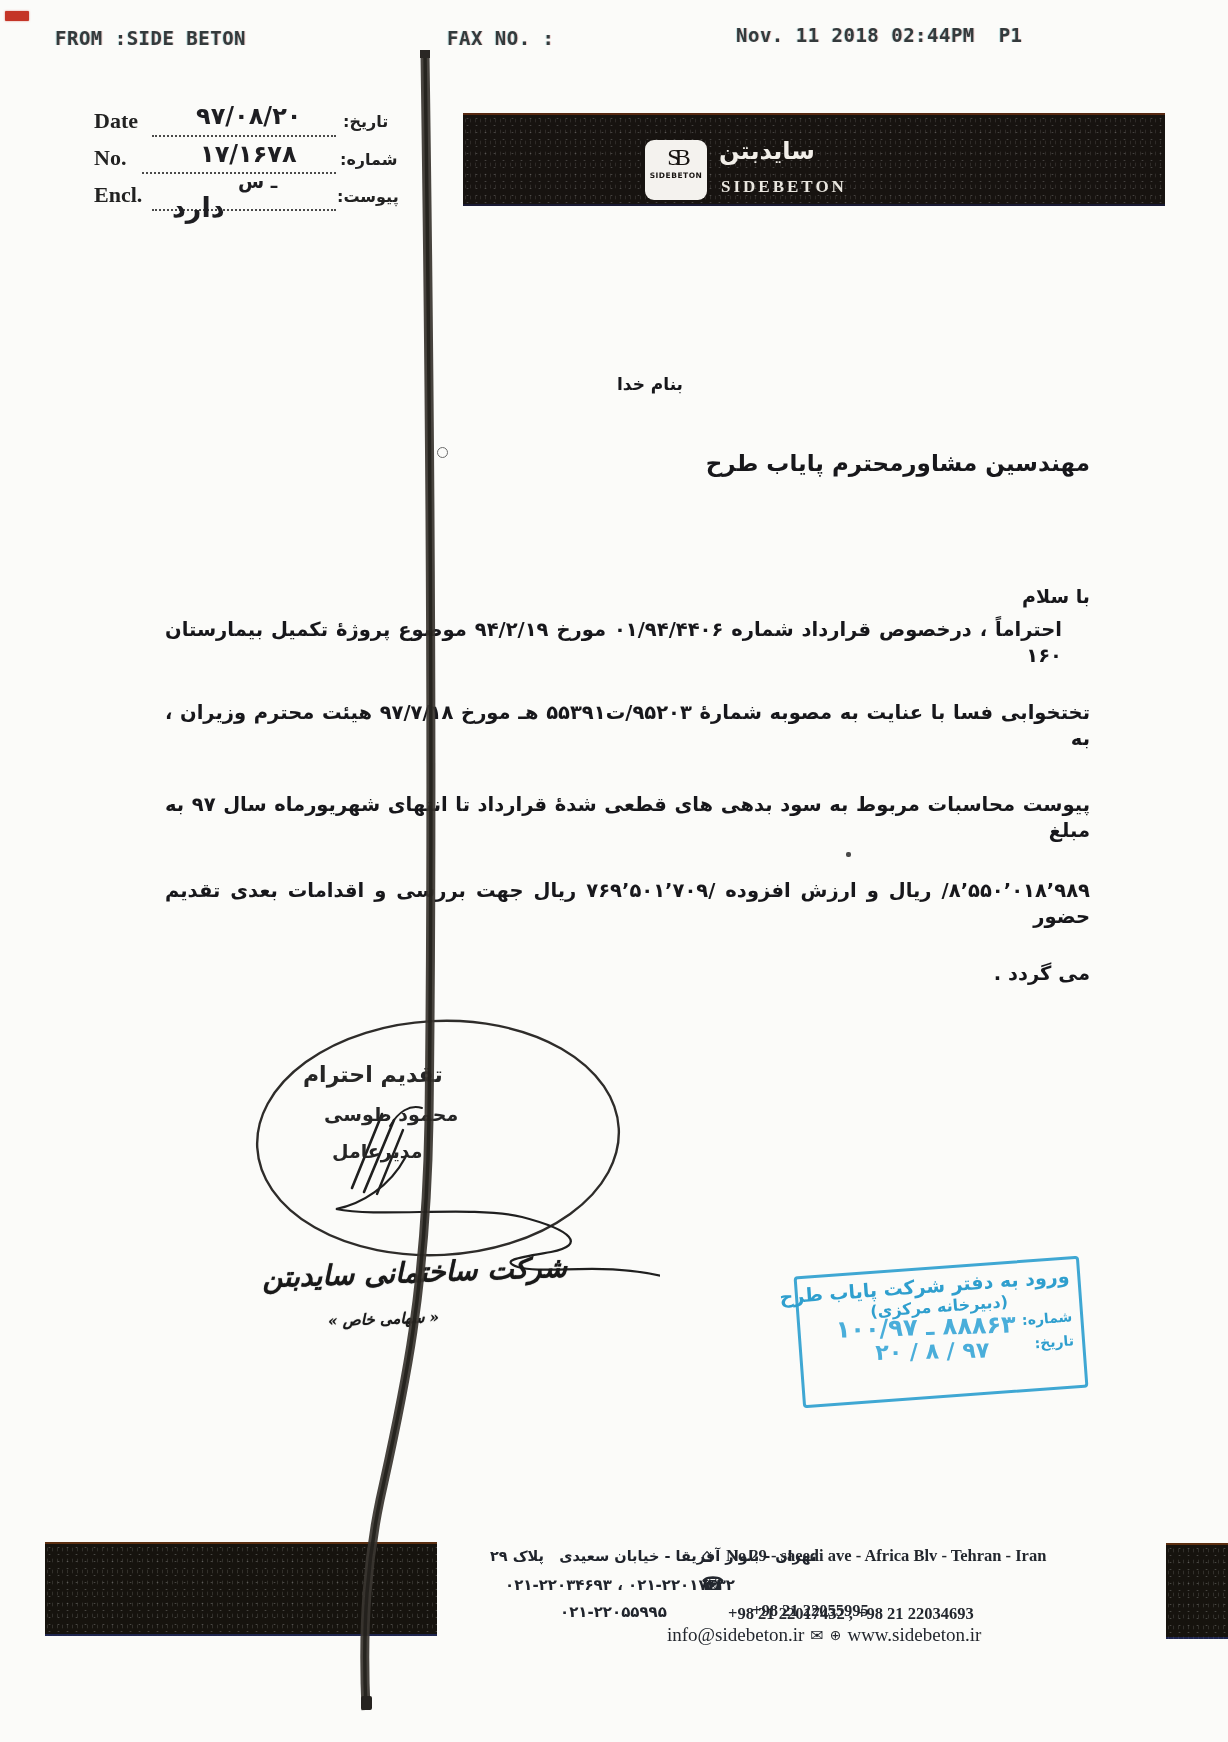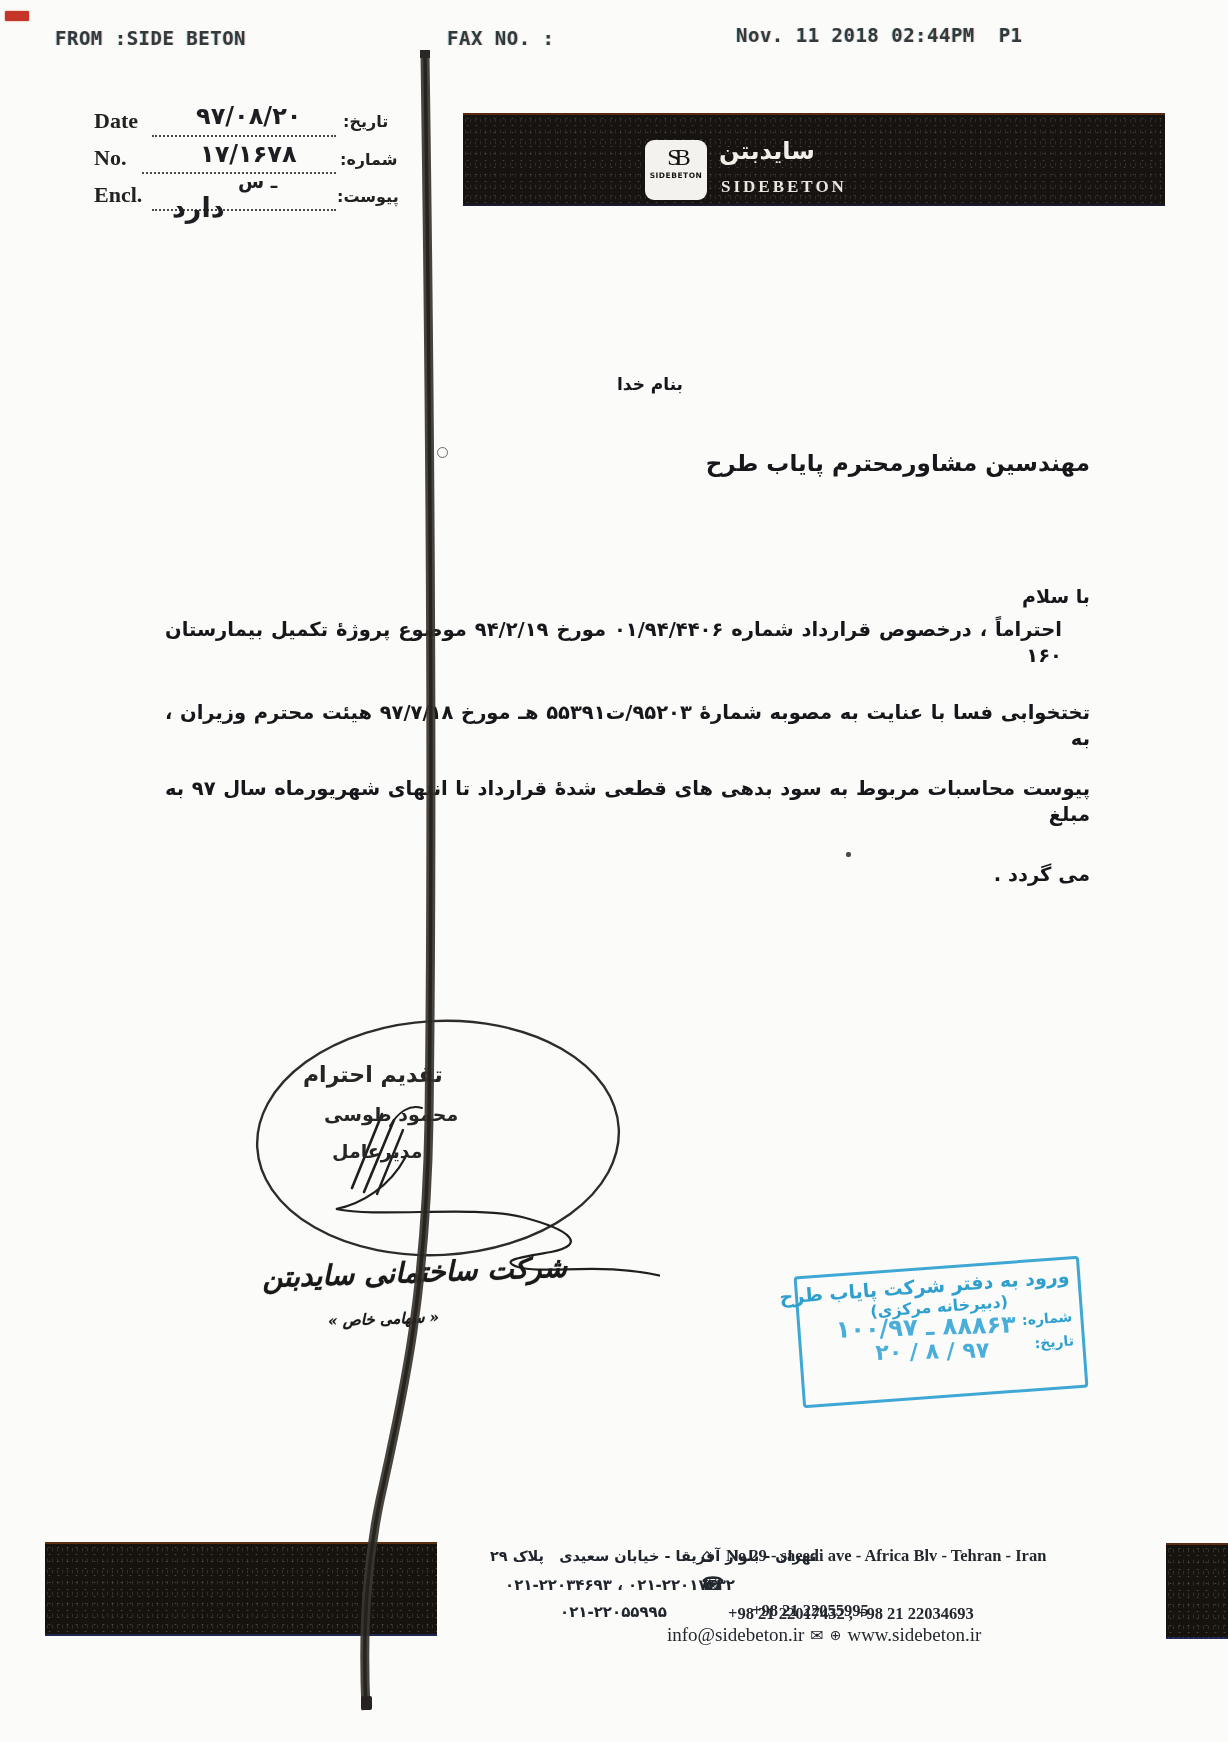--- a/index.html
+++ b/index.html
@@ -103,22 +103,23 @@
     <div class="abs logo-fa" style="left:256px;top:22px;">سایدبتن</div>
     <div class="abs logo-en" style="left:258px;top:62px;">SIDEBETON</div>
   </div>
 
   <div class="abs fa b" style="left:617px;top:374px;font-size:17px;">بنام خدا</div>
   <div class="abs fa b" style="right:138px;top:450px;font-size:23px;">مهندسین مشاورمحترم پایاب طرح</div>
   <div class="abs fa b" style="right:138px;top:585px;font-size:19px;">با سلام</div>
 
   <div class="abs" style="left:165px;top:617px;">
     <div class="bodyline" style="padding-right:28px;width:897px;margin-bottom:31px;">احتراماً ، درخصوص قرارداد شماره ۰۱/۹۴/۴۴۰۶ مورخ ۹۴/۲/۱۹ موضوع پروژهٔ تکمیل بیمارستان ۱۶۰</div>
-    <div class="bodyline" style="margin-bottom:24px;">تختخوابی فسا با عنایت به مصوبه شمارهٔ ۹۵۲۰۳/ت۵۵۳۹۱ هـ مورخ ۹۷/۷/۱۸ هیئت محترم وزیران ، به</div>
+    <div class="bodyline" style="margin-bottom:40px;">تختخوابی فسا با عنایت به مصوبه شمارهٔ ۹۵۲۰۳/ت۵۵۳۹۱ هـ مورخ ۹۷/۷/۱۸ هیئت محترم وزیران ، به</div>
     <div class="bodyline" style="margin-bottom:34px;">پیوست محاسبات مربوط به سود بدهی های قطعی شدهٔ قرارداد تا انتهای شهریورماه سال ۹۷ به مبلغ</div>
+    <div class="bodyline" style="margin-bottom:31px;">۸٬۵۵۰٬۰۱۸٬۹۸۹/ ریال و ارزش افزوده /۷۶۹٬۵۰۱٬۷۰۹ ریال جهت بررسی و اقدامات بعدی تقدیم حضور</div>
     <div class="bodyline lastline">می گردد .</div>
   </div>
 
   <div class="abs artifact-circle" style="left:437px;top:447px;"></div>
   <div class="abs artifact-dot" style="left:846px;top:852px;"></div>
 
   <svg class="abs" style="left:240px;top:1008px;" width="420" height="300" viewBox="0 0 420 300">
     <ellipse cx="198" cy="130" rx="181" ry="117" fill="none" stroke="#2e2c2a" stroke-width="2.4" transform="rotate(-3 198 130)"></ellipse>
     <g stroke="#1f1f1f" fill="none" stroke-linecap="round">
       <path d="M112,180 L142,106" stroke-width="2.6"></path>

